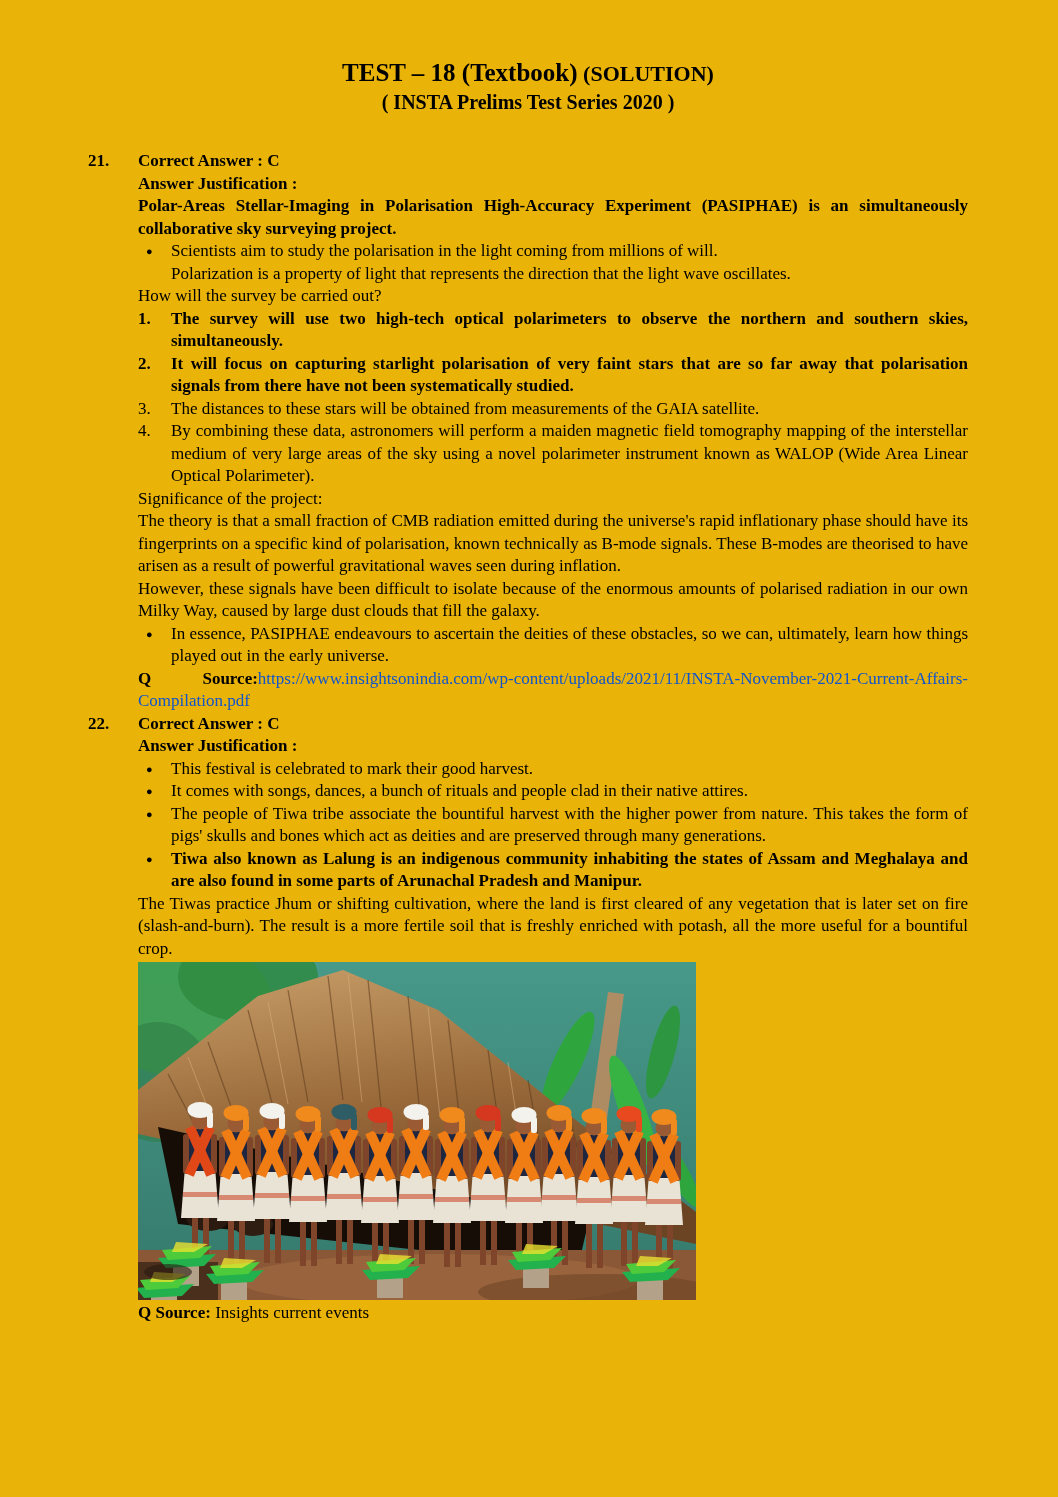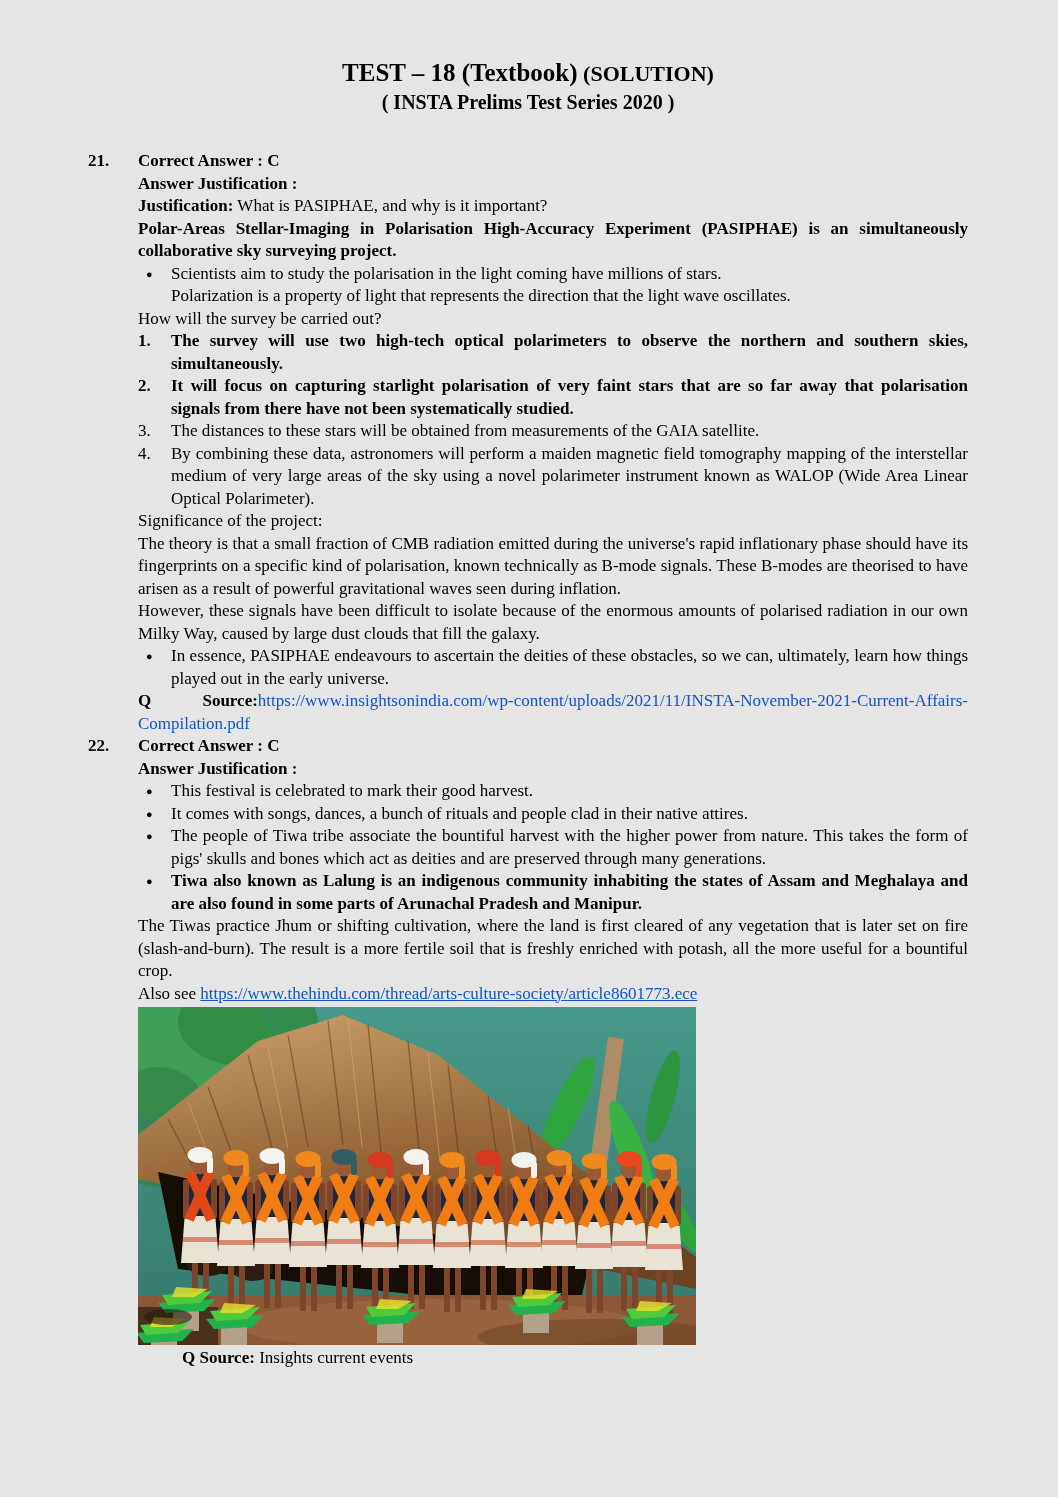--- a/index.html
+++ b/index.html
@@ -1,18 +1,18 @@
 <!DOCTYPE html>
 <html><head>
 <meta charset="utf-8">
 <style>
   * { margin:0; padding:0; box-sizing:border-box; }
   html,body { background:#ffffff; }
   .page {
-    width:1058px; height:1497px; background:#e5e5e5; overflow:hidden;
+    width:1058px; height:1497px; background:#eab308; overflow:hidden;
     font-family:"Liberation Serif", serif;
     font-size:17px; line-height:22.5px; color:#000;
     padding:58px 90px 0 88px; position:relative;
   }
   .doc-header { text-align:center; margin-bottom:34px; }
   .doc-title { font-weight:bold; font-size:25px; line-height:30px; }
   .doc-title .suffix { font-size:22px; }
   .doc-subtitle { font-weight:bold; font-size:20px; line-height:27px; }
   .q { display:flex;gap:16px; }
   .qnum { flex:none; width:34px; font-weight:bold; }
@@ -23,43 +23,42 @@
   .b-row { display:flex; }
   .b-dot { flex:none; width:33px; padding-left:8px; font-size:11px; }
   .b-txt { flex:1; min-width:0; }
   .n-row { display:flex; }
   .n-num { flex:none; width:33px; }
   .n-txt { flex:1; min-width:0; }
   a.link { color:#1155CC; text-decoration:none; word-break:break-word; cursor:pointer; }
   a.link.ul { text-decoration:underline; }
   figure.photo { margin:2px 0 0 0; width:558px; height:338px; }
   figure.photo svg { display:block; width:558px; height:338px; }
-  .caption { margin-top:2px;margin-left:44px; }
+  .caption { margin-top:2px; }
 </style>
 </head>
 <body>
 
 <div class="page">
 
   <div class="doc-header">
     <div class="doc-title"><span>TEST – 18 (Textbook)</span><span class="suffix"> (SOLUTION)</span></div>
     <div class="doc-subtitle">( INSTA Prelims Test Series 2020 )</div>
   </div>
 
   <div class="q">
     <div class="qnum">21.</div>
     <div class="qbody">
       <p class="bold">Correct Answer : C</p>
       <p class="bold">Answer Justification :</p>
-      <p><span class="bold">Justification:</span><span> What is PASIPHAE, and why is it important?</span></p>
       <p class="bold jt">Polar-Areas Stellar-Imaging in Polarisation High-Accuracy Experiment (PASIPHAE) is an simultaneously collaborative sky surveying project.</p>
 
       <div class="b-row">
         <div class="b-dot">●</div>
-        <div class="b-txt jt">Scientists aim to study the polarisation in the light coming have millions of stars.</div>
+        <div class="b-txt jt">Scientists aim to study the polarisation in the light coming from millions of will.</div>
       </div>
       <div class="b-row">
         <div class="b-dot"></div>
         <div class="b-txt">Polarization is a property of light that represents the direction that the light wave oscillates.</div>
       </div>
 
       <p class="ul-head">How will the survey be carried out?</p>
 
       <div class="n-row">
         <div class="n-num bold">1.</div>
@@ -108,21 +107,20 @@
       <div class="b-row">
         <div class="b-dot">●</div>
         <div class="b-txt jt">The people of Tiwa tribe associate the bountiful harvest with the higher power from nature. This takes the form of pigs' skulls and bones which act as deities and are preserved through many generations.</div>
       </div>
       <div class="b-row">
         <div class="b-dot">●</div>
         <div class="b-txt jt bold">Tiwa also known as Lalung is an indigenous community inhabiting the states of Assam and Meghalaya and are also found in some parts of Arunachal Pradesh and Manipur.</div>
       </div>
 
       <p class="jt">The Tiwas practice Jhum or shifting cultivation, where the land is first cleared of any vegetation that is later set on fire (slash-and-burn). The result is a more fertile soil that is freshly enriched with potash, all the more useful for a bountiful crop.</p>
-      <p><span>Also see </span><a class="link ul" href="#">https://www.thehindu.com/thread/arts-culture-society/article8601773.ece</a></p>
 
       <figure class="photo" role="img" aria-label="Tiwa tribe members in traditional attire with orange sashes and turbans performing Wanchuwa festival rituals in front of a thatched hut, with green leaf offerings on wooden posts in the foreground">
         <svg viewBox="0 0 558 338" xmlns="http://www.w3.org/2000/svg">
           <defs>
             <linearGradient id="roofG" x1="0" y1="0" x2="0.3" y2="1">
               <stop offset="0" stop-color="#c9a06a"></stop>
               <stop offset="0.55" stop-color="#9a6a3a"></stop>
               <stop offset="1" stop-color="#6b4423"></stop>
             </linearGradient>
             <linearGradient id="bgG" x1="0" y1="0" x2="0" y2="1">

